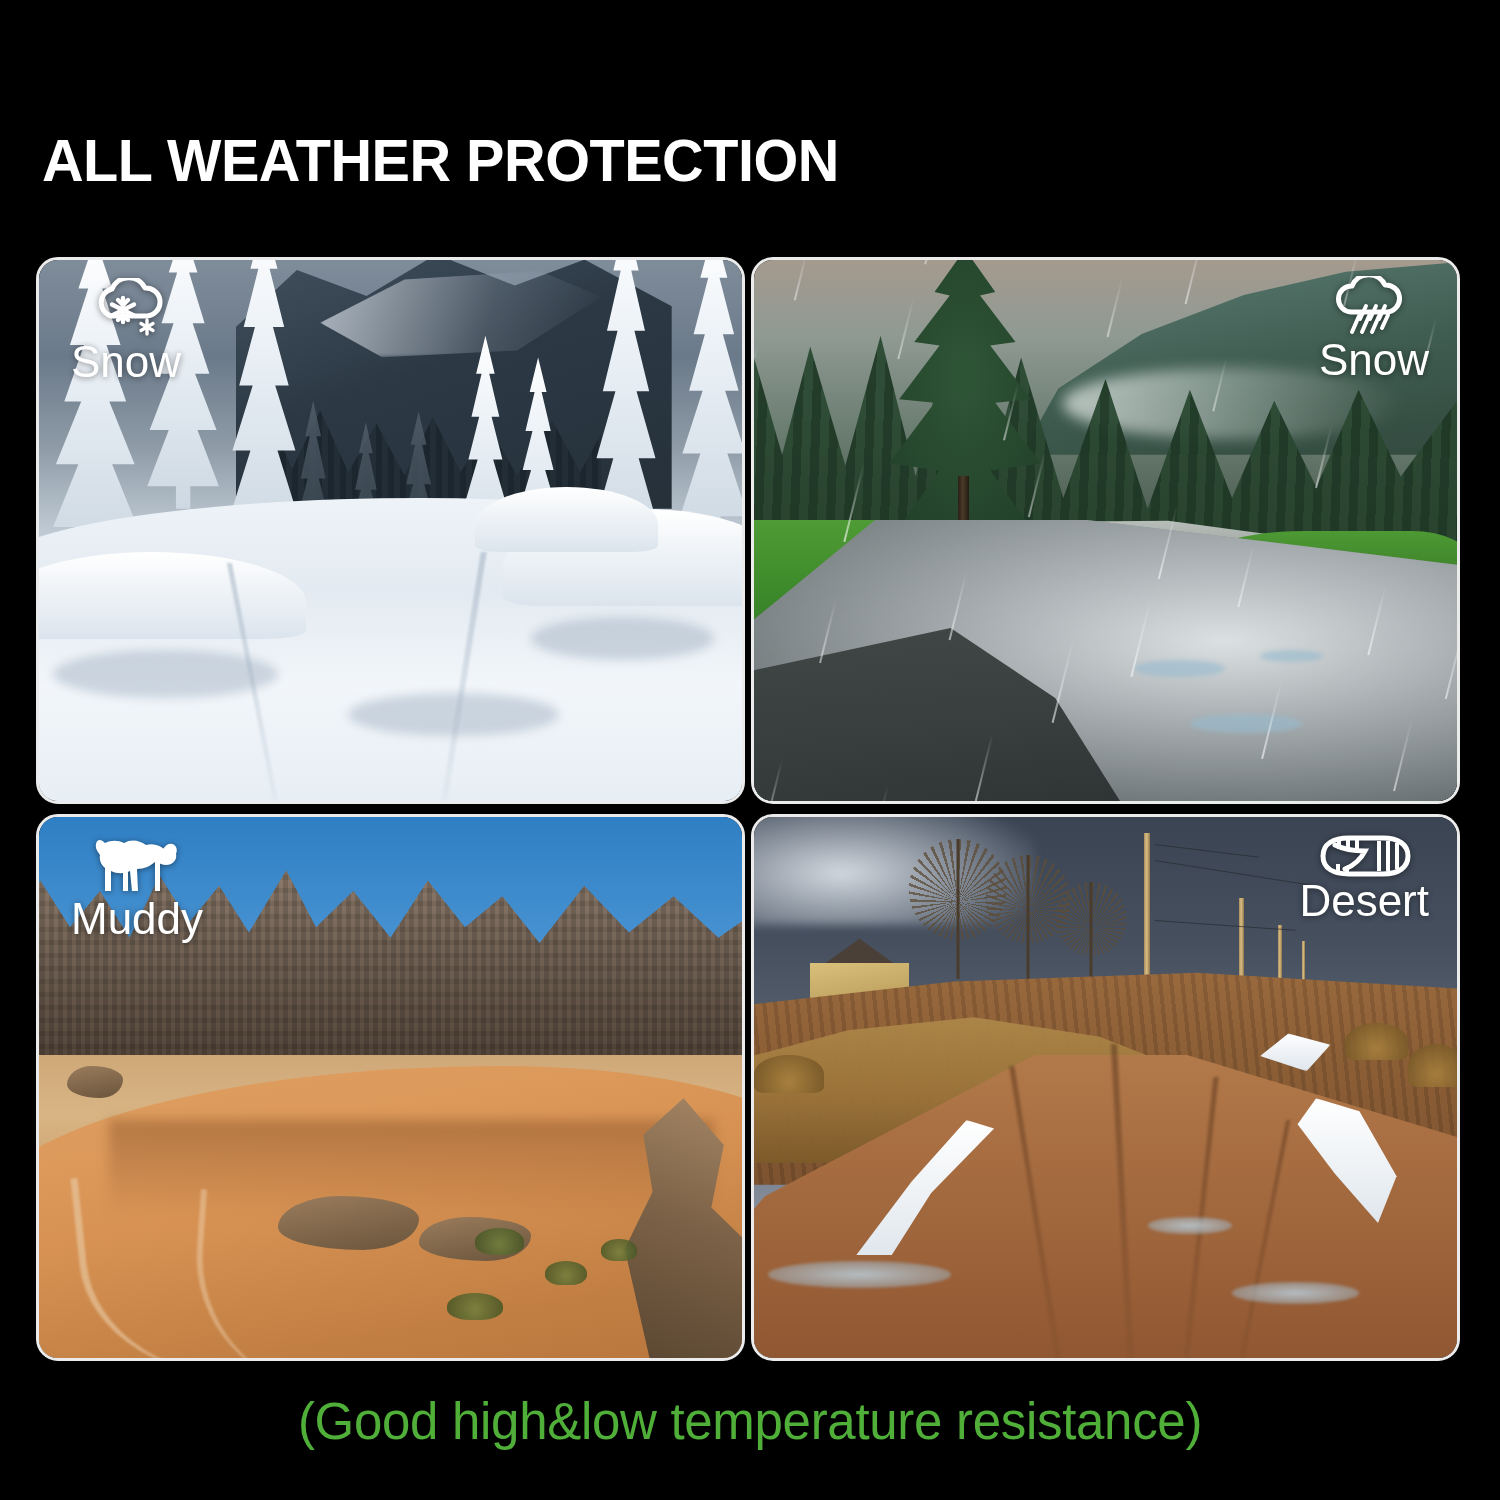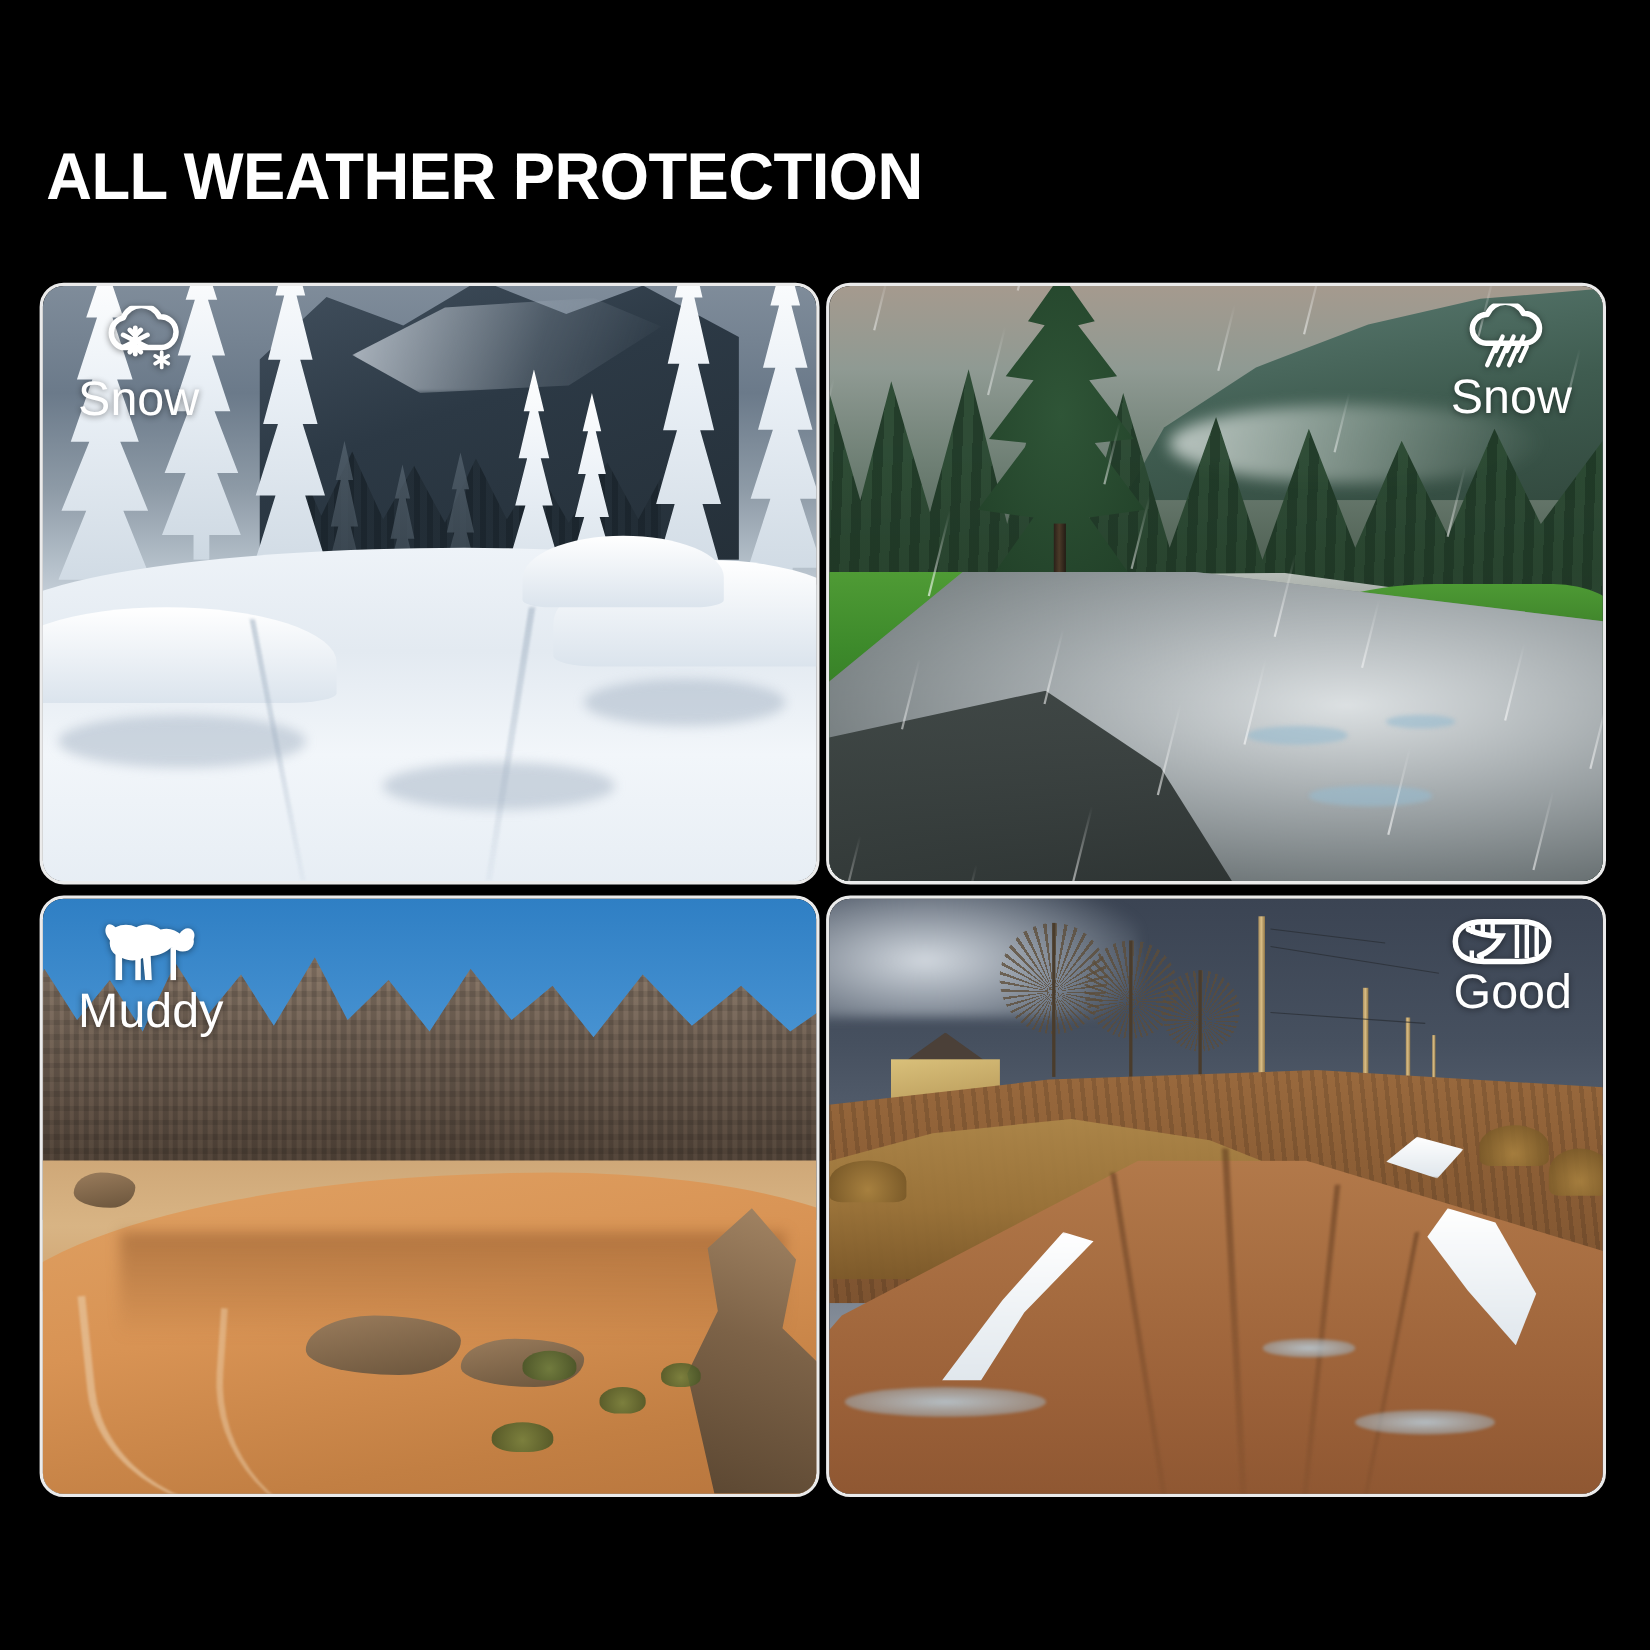--- a/index.html
+++ b/index.html
@@ -568,19 +568,20 @@
               <line x1="39" y1="6" x2="39" y2="15"></line>
               <line x1="48" y1="7" x2="48" y2="16"></line>
               <line x1="29" y1="31" x2="29" y2="39"></line>
               <line x1="38" y1="33" x2="38" y2="40"></line>
               <line x1="70" y1="8" x2="70" y2="38"></line>
               <line x1="79" y1="8" x2="79" y2="38"></line>
               <line x1="88" y1="10" x2="88" y2="36"></line>
             </g>
           </svg>
         </span>
-        <span class="badge-label">Good</span>
+        <span class="badge-label">Desert</span>
       </div>
     </div>
 
   </div>
 
+  <div class="footer-green">(Good high&amp;low temperature resistance)</div>
 </div>
 
 </body></html>

